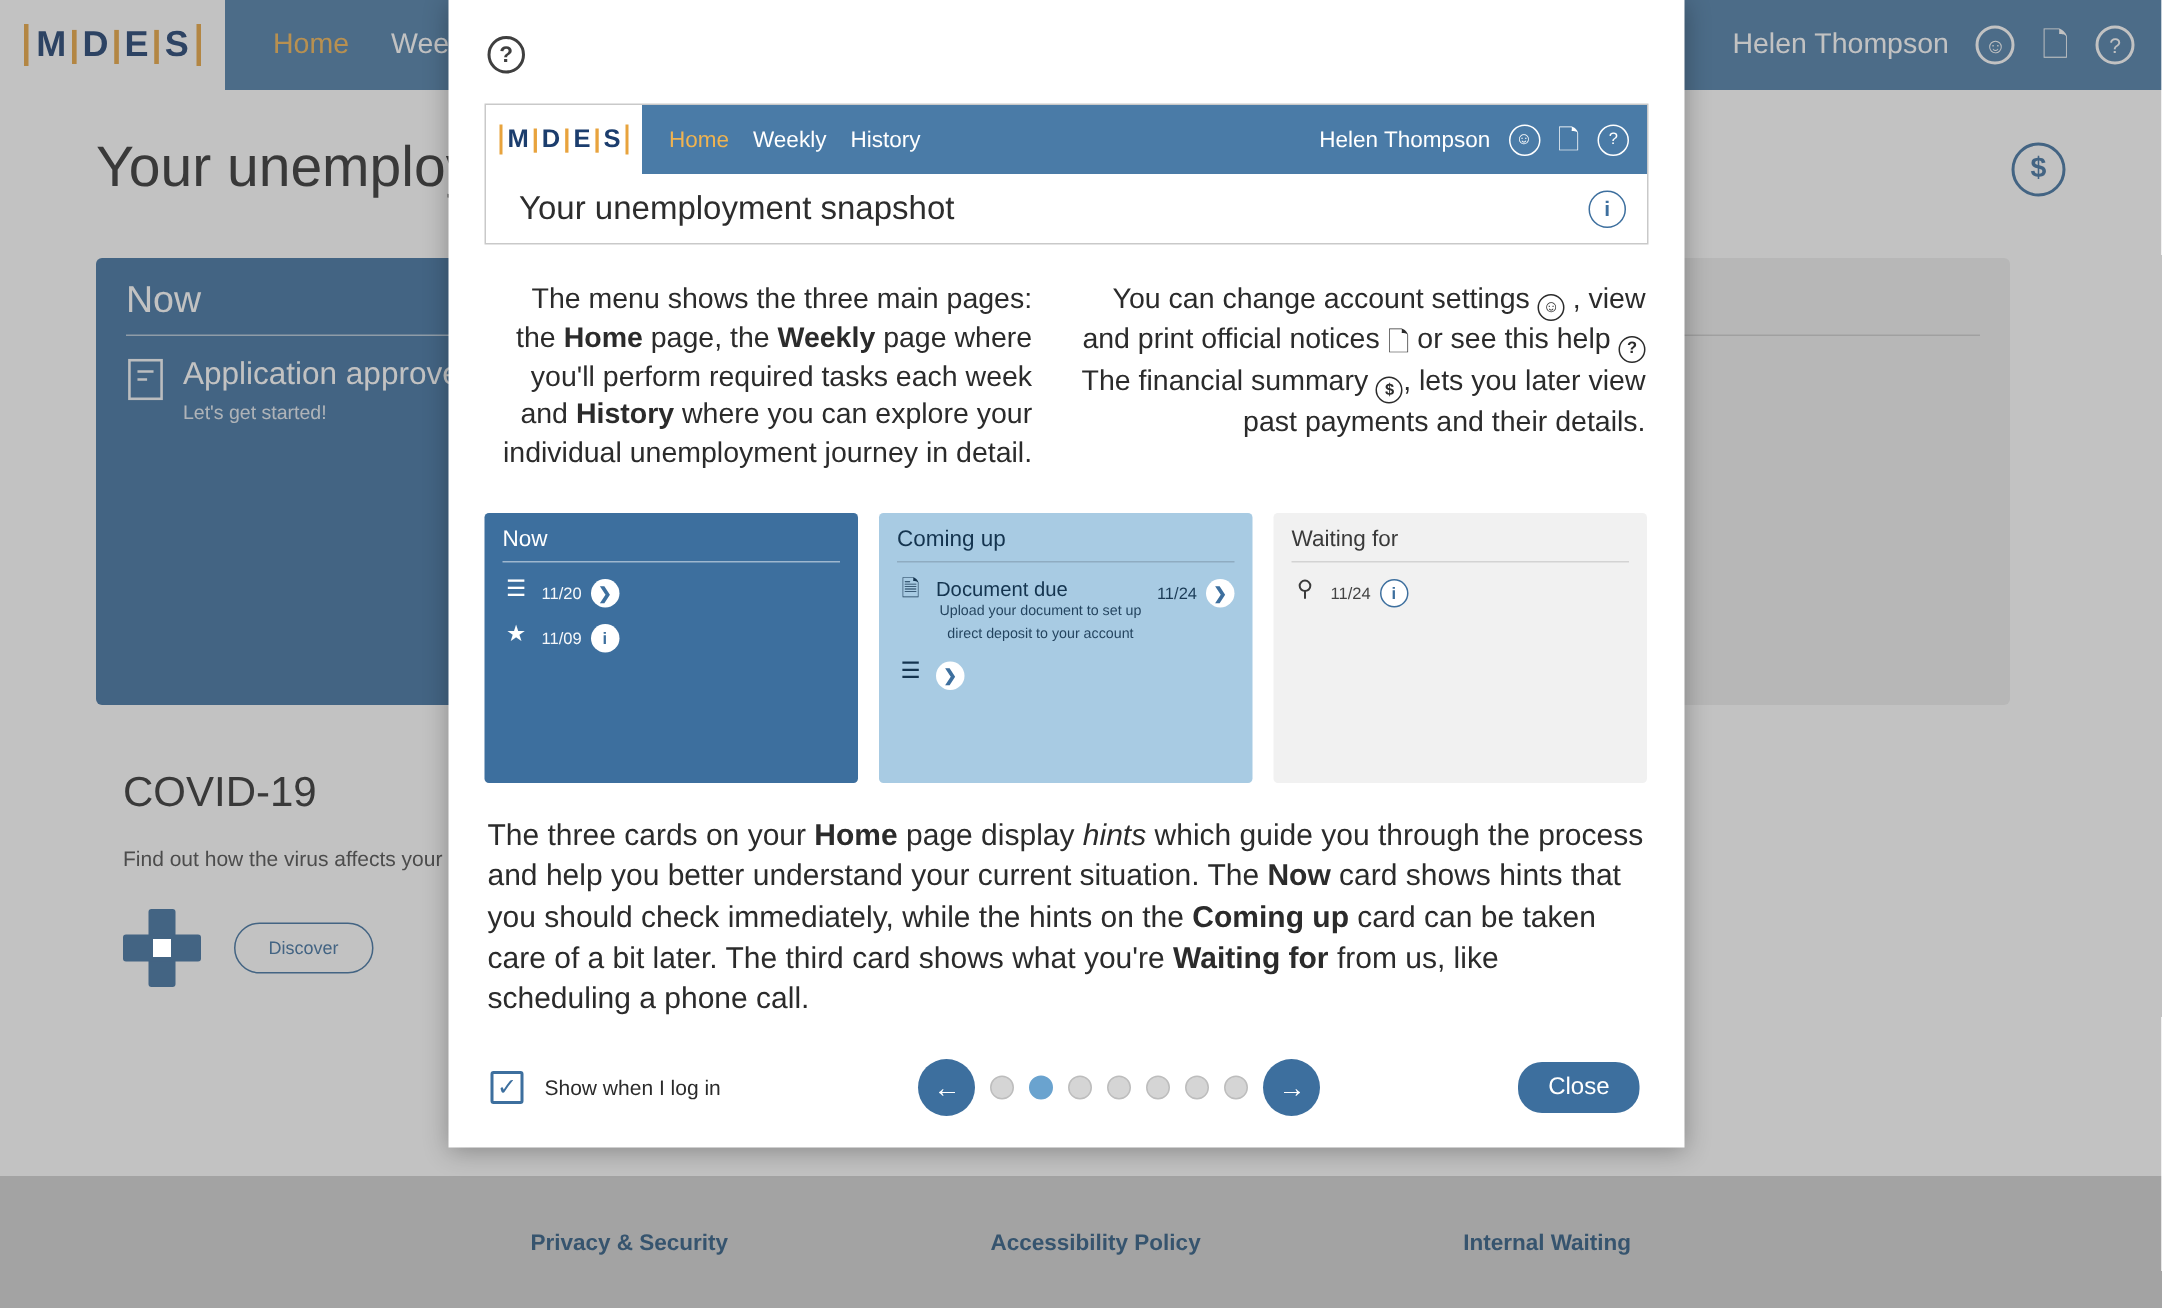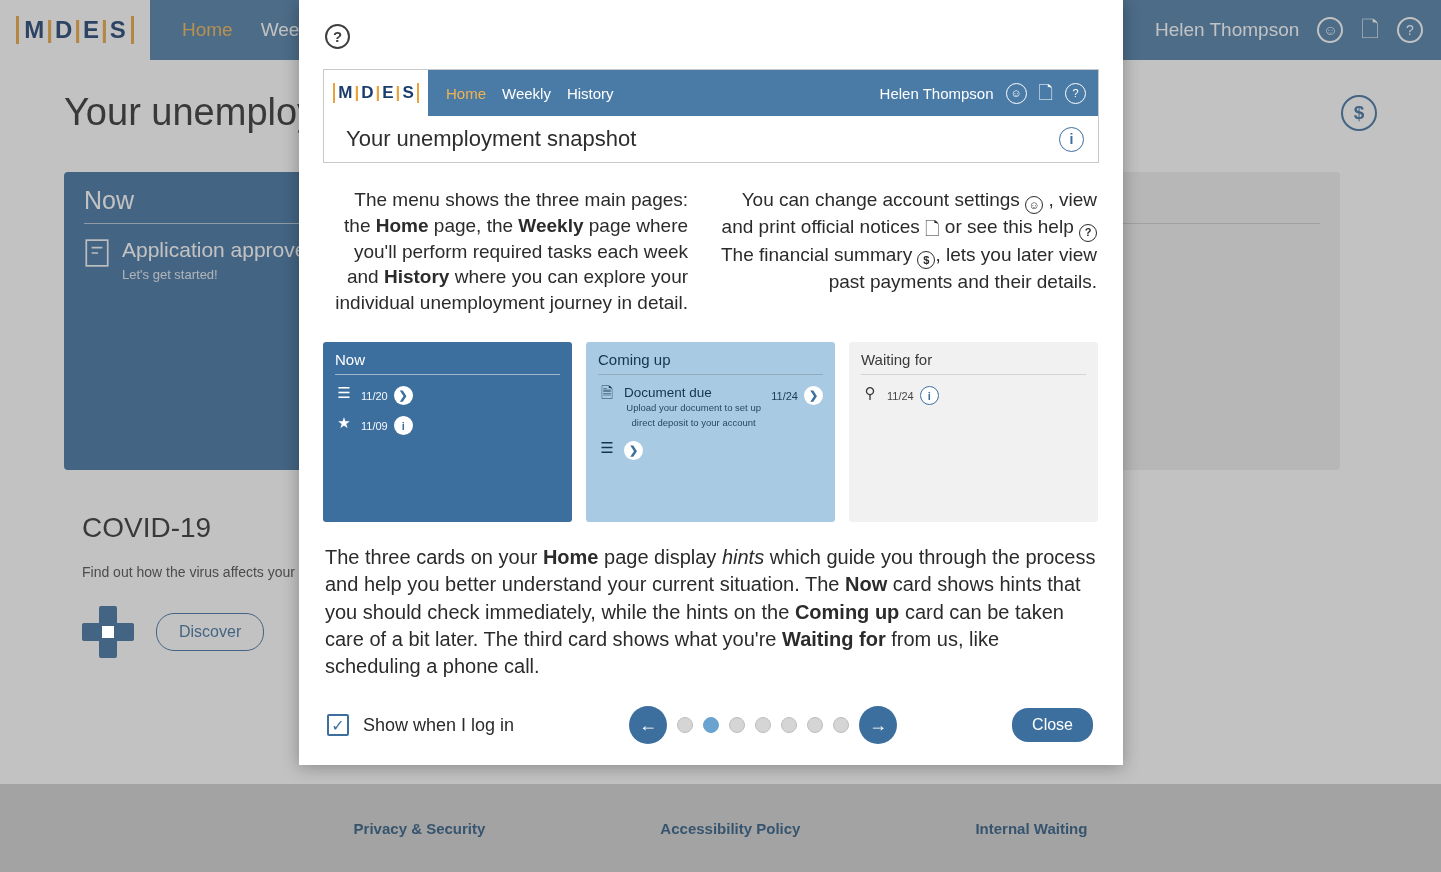--- a/index.html
+++ b/index.html
@@ -84,21 +84,21 @@
     width: 52px; height: 52px; position: relative;
   }
   .cross:before, .cross:after {
     content: ""; position: absolute; background: #3d6f9e;
   }
   .cross:before { left: 17px; top: 0; width: 18px; height: 52px; border-radius: 2px;}
   .cross:after { top: 17px; left: 0; width: 52px; height: 18px; border-radius: 2px;}
   .cross .hole { position: absolute; left: 20px; top: 20px; width: 12px; height: 12px; background: #ffffff; z-index: 3; }
   .discover {
     border: 1px solid #3d6f9e; color: #3d6f9e; background: #fff;
-    border-radius: 18px; padding: 9px 22px; font-size: 16px;
+    border-radius: 18px; padding: 9px 22px; font-size: 12px;
   }
 
   .footer {
     position: absolute; bottom: 0; left: 0; width: 1441px; height: 88px;
     background: #cfcfcf; display: flex; align-items: center; justify-content: center; gap: 175px;
   }
   .footer a { color: #29577f; font-size: 15px; font-weight: bold; text-decoration: none; }
 
   
   .scrim { position: absolute; inset: 0; background: rgba(80,80,80,0.35); }
@@ -194,21 +194,21 @@
   
   .modal-foot {
     display: flex; align-items: center; padding: 26px 30px 0 28px;
   }
   .chk-row { display: flex; align-items: center; gap: 14px; }
   .chkbox {
     width: 22px; height: 22px; border: 2px solid #3d6f9e; color: #3d6f9e;
     display: flex; align-items: center; justify-content: center; font-size: 16px;
     border-radius: 2px;
   }
-  .chk-label { font-size: 18px; color: #2b2b2b; }
+  .chk-label { font-size: 14px; color: #2b2b2b; }
 
   .pager { display: flex; align-items: center; gap: 10px; margin: 0 auto; }
   .navbtn {
     width: 38px; height: 38px; border-radius: 50%; background: #3d6f9e; color: #fff;
     display: flex; align-items: center; justify-content: center; font-size: 18px;
   }
   .dot {
     width: 16px; height: 16px; border-radius: 50%;
     background: #d5d5d5; border: 1px solid #bdbdbd;
   }

